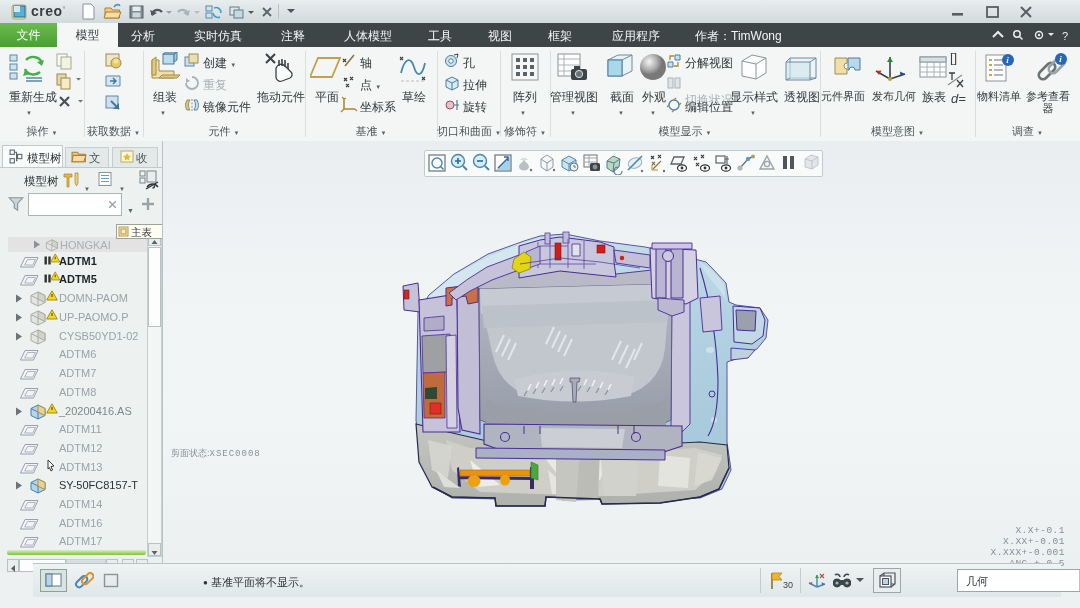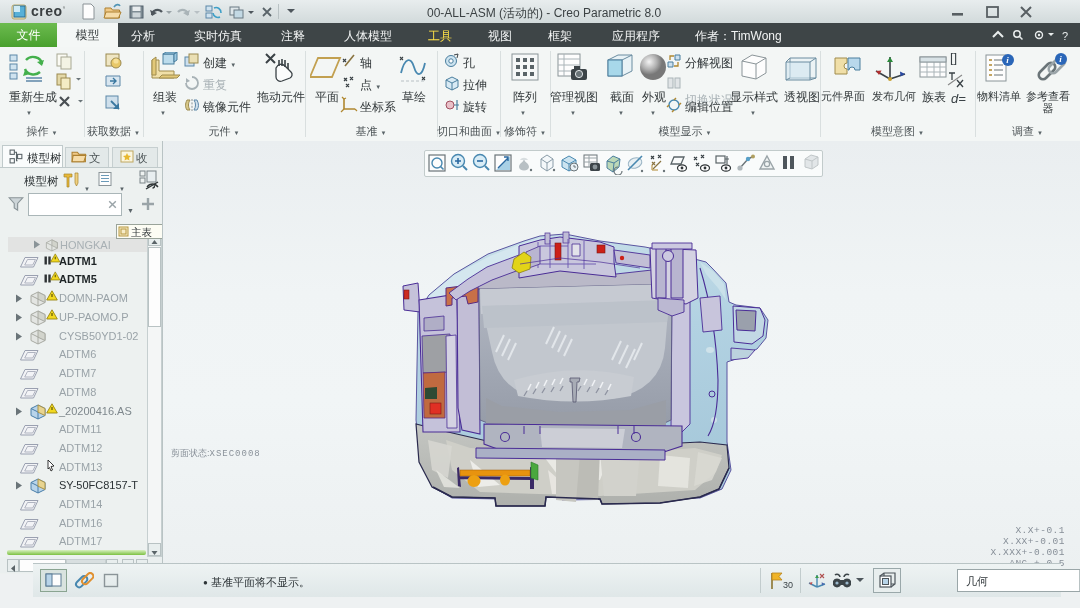--- a/index.html
+++ b/index.html
@@ -45,37 +45,36 @@
     <rect x="150" y="4" width="9" height="8" fill="#dfe7ea" stroke="#6a7a84"></rect>
     <rect x="154" y="7" width="9" height="8" fill="#c3d9e4" stroke="#6a7a84"></rect>
     <path d="M168 8 l3 3 3 -3 z" fill="#4e565c"></path>
 
     <path d="M183 5 l8 8 m0 -8 l-8 8" stroke="#5a646a" stroke-width="1.8"></path>
   </svg>
   <div class="a" style="left:278px;top:4px;width:1px;height:15px;background:#b9c2c4;"></div>
   <svg class="a" style="left:286px;top:8px" width="10" height="8">
       <path d="M1 1 l4 4 4 -4 z" fill="#4e565c"></path>
     </svg>
-  <span class="t" style="left:427px;top:5px;font-size:12px;color:#3c4244;">00-ALL-ASM (活动的) - Creo Parametric 8.0</span>
 
   <svg class="a" style="left:948px;top:4px" width="110" height="16" viewBox="0 0 110 16">
     <rect x="4" y="9" width="11" height="2.6" fill="#585f63"></rect>
     <rect x="39" y="3" width="11" height="10" fill="none" stroke="#585f63" stroke-width="1.8"></rect>
     <path d="M73 3 l10 10 m0 -10 l-10 10" stroke="#585f63" stroke-width="2"></path>
   </svg>
 </div>
 
 <div class="a" style="left:0;top:23px;width:1080px;height:24px;background:#3e4547;">
   <div class="a" style="left:0;top:0;width:57px;height:24px;background:linear-gradient(180deg,#6cbb4f,#49a02e);color:#fff;font-size:12px;text-align:center;line-height:24px;">文件</div>
   <div class="a" style="left:57px;top:0;width:61px;height:24px;background:#f4f7f6;color:#3a4042;font-size:12px;text-align:center;line-height:24px;">模型</div>
   <span class="t" style="left:131px;top:5px;font-size:12px;color:#f2f4f4;">分析</span>
   <span class="t" style="left:194px;top:5px;font-size:12px;color:#f2f4f4;">实时仿真</span>
   <span class="t" style="left:281px;top:5px;font-size:12px;color:#f2f4f4;">注释</span>
   <span class="t" style="left:344px;top:5px;font-size:12px;color:#f2f4f4;">人体模型</span>
-  <span class="t" style="left:428px;top:5px;font-size:12px;color:#fde047;">工具</span>
+  <span class="t" style="left:428px;top:5px;font-size:12px;color:#ffffff;">工具</span>
   <span class="t" style="left:488px;top:5px;font-size:12px;color:#f2f4f4;">视图</span>
   <span class="t" style="left:548px;top:5px;font-size:12px;color:#f2f4f4;">框架</span>
   <span class="t" style="left:612px;top:5px;font-size:12px;color:#f2f4f4;">应用程序</span>
   <span class="t" style="left:695px;top:5px;font-size:12px;color:#f2f4f4;">作者：TimWong</span>
   <svg class="a" style="left:990px;top:6px" width="88" height="13" viewBox="0 0 88 13">
     <path d="M3 8 l5 -5 5 5" fill="none" stroke="#e8ecec" stroke-width="2"></path>
     <circle cx="27" cy="5" r="3.2" fill="none" stroke="#e8ecec" stroke-width="1.5"></circle>
     <path d="M29.5 7.5 l3 3" stroke="#e8ecec" stroke-width="1.5"></path>
     <circle cx="49" cy="6" r="3.5" fill="none" stroke="#e8ecec" stroke-width="1.4"></circle>
     <circle cx="49" cy="6" r="1.2" fill="#e8ecec"></circle>

